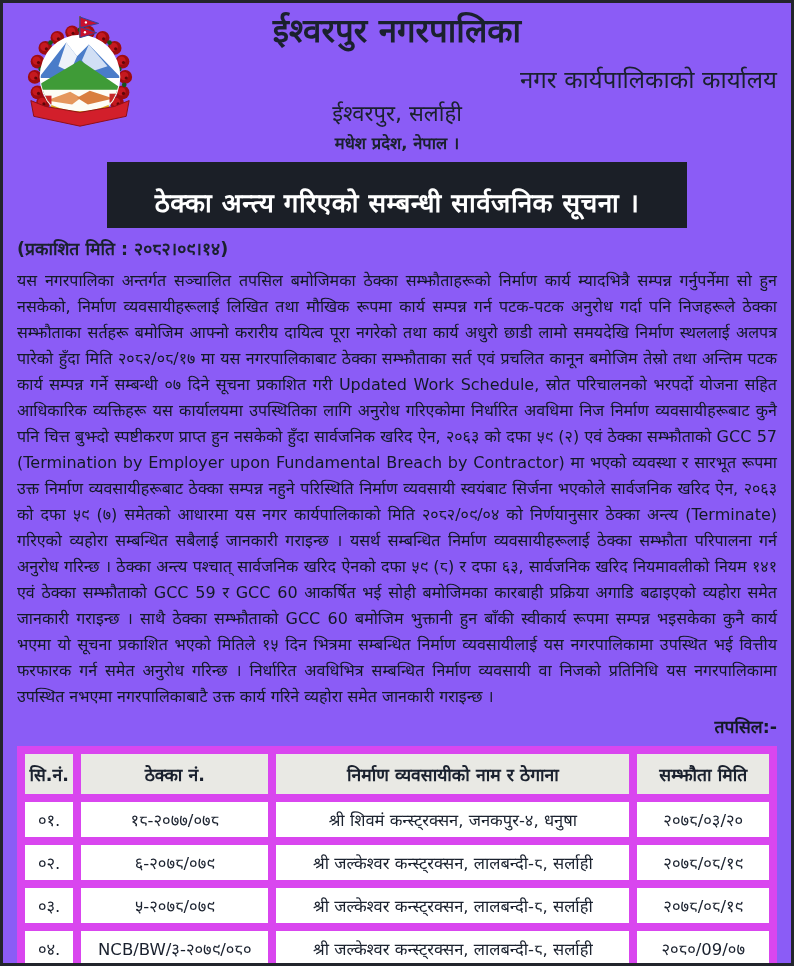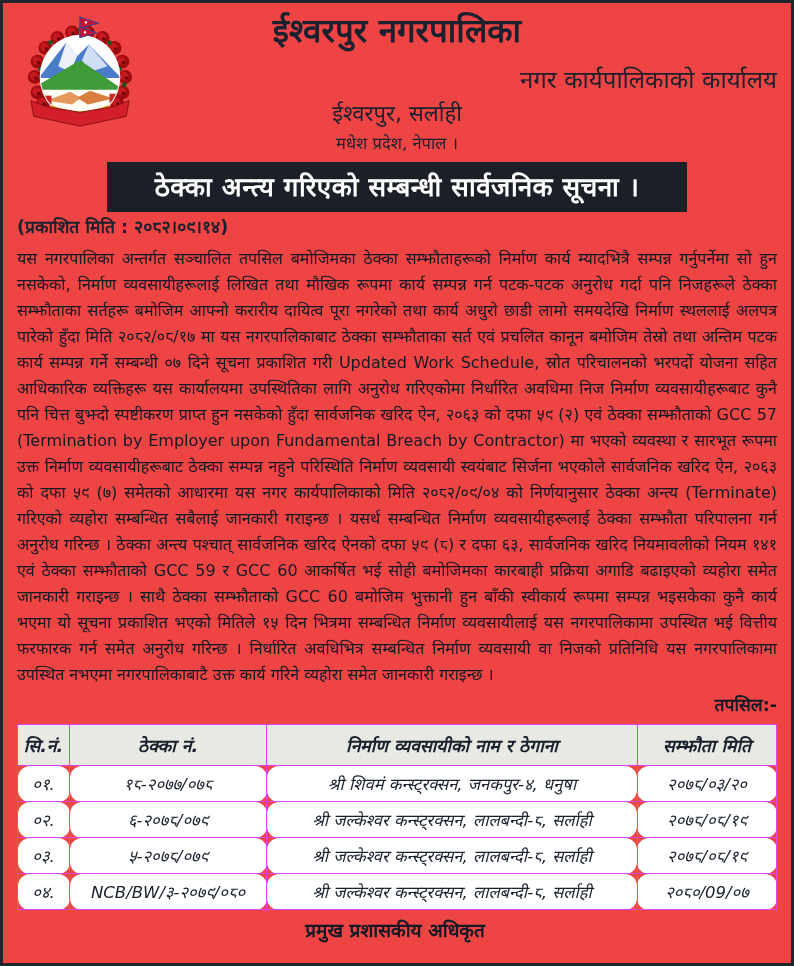--- a/index.html
+++ b/index.html
@@ -1,45 +1,45 @@
 <!DOCTYPE html>
 <html lang="ne"><head>
 <meta charset="utf-8">
 <style>
   html,body{margin:0;padding:0;background:#ffffff;}
   body{width:794px;height:966px;font-family:"DejaVu Sans","Liberation Sans",sans-serif;}
   .page{
-    box-sizing:border-box;width:794px;height:966px;background:#ef4444;
+    box-sizing:border-box;width:794px;height:966px;background:#8b5cf6;
     border:3px solid #22252c;padding:6px 14px 6px 14px;color:#131a26;
     position:relative;overflow:hidden;
   }
   
   .letterhead{position:relative;text-align:center;min-height:128px;}
   .emblem{position:absolute;left:4px;top:2px;width:118px;height:124px;}
   .muni-title{font-size:33px;line-height:38px;font-weight:bold;margin:3px 0 7px 0;color:#1a212e;}
   .office-line{font-size:24px;line-height:28px;margin:16px 0 7px 0;color:#1a212e;text-align:right;}
   .location-line{font-size:22px;line-height:26px;margin:0 0 7px 0;color:#1a212e;}
-  .province-line{font-size:16.5px;line-height:20px;font-weight:normal;margin:0 0 4px 0;color:#1a212e;}
+  .province-line{font-size:16.5px;line-height:20px;font-weight:bold;margin:0 0 4px 0;color:#1a212e;}
   
   .title-bar{
-    width:572px;margin:8px auto 2px auto;background:#1b1f27;color:#ffffff;
-    font-size:26px;font-weight:bold;text-align:center;padding:6px 4px 8px 4px;
+    width:572px;margin:8px auto 8px auto;background:#1b1f27;color:#ffffff;
+    font-size:26px;font-weight:bold;text-align:center;padding:22px 4px 8px 4px;
     letter-spacing:.5px;
   }
   .pub-date{font-weight:bold;font-size:17.5px;margin:0 0 8px 0;color:#1a212e;}
   
   .body-text{
     font-size:16px;line-height:26px;text-align:justify;margin:2px 0 4px 0;color:#131a26;
   }
   .tapsil{font-size:17.5px;font-weight:bold;margin:2px 0 8px 0;color:#131a26;text-align:right;}
   
   table.schedule{width:100%;border-collapse:collapse;table-layout:fixed;}
   .schedule th,.schedule td{
-    border:1px solid #d946ef;text-align:center;vertical-align:middle;
-    padding:6px 4px;color:#1a212e;overflow:hidden;white-space:nowrap;font-style:italic;
+    border:8px solid #d946ef;text-align:center;vertical-align:middle;
+    padding:6px 4px;color:#1a212e;overflow:hidden;white-space:nowrap;
   }
   .schedule th{background:#e9e9e4;font-size:17.5px;font-weight:bold;padding:8px 4px;}
   .schedule td{font-size:16.5px;background:#ffffff;border-radius:12px;}
   .col-sn{width:6%;}
   .col-contract{width:26%;}
   .col-name{width:50%;}
   .col-date{width:18%;}
   
   .signatory{text-align:center;font-weight:bold;font-size:19px;margin-top:7px;padding-right:4px;color:#131a26;}
 </style>

